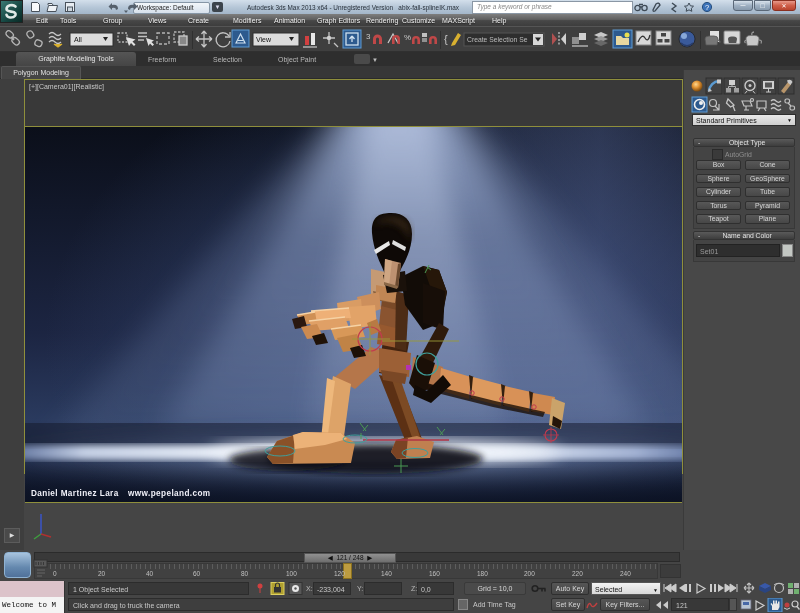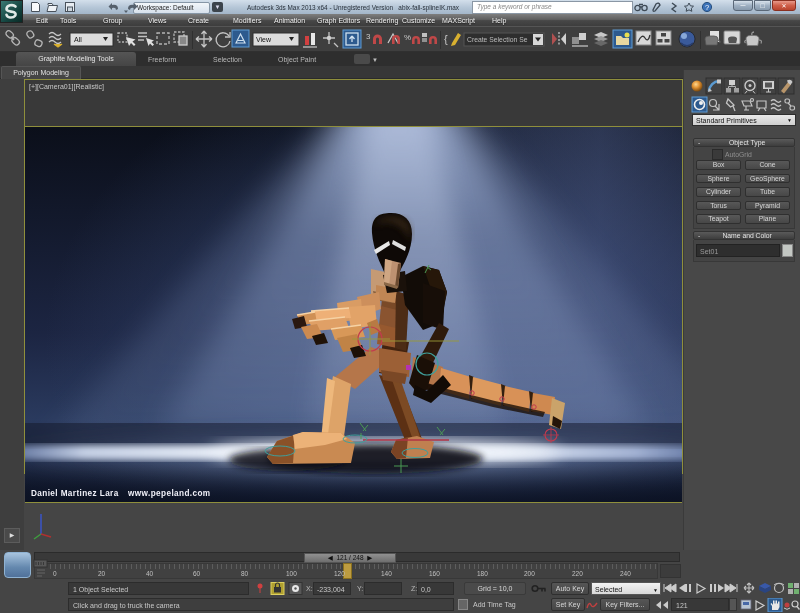--- a/index.html
+++ b/index.html
@@ -704,13 +704,17 @@
       <path d="M16 3 L24 7.5 16 12z" fill="none" stroke="#ccc" stroke-width="1.2"></path>
       <rect x="28" y="0" width="14" height="14" fill="#2d5a8e" stroke="#5f9bd4" stroke-width="1"></rect>
       <path d="M32 12 v-4 l-1.5 -2 1 -1 1.5 2 v-4.5 h1.5 v3 h1 v-3 h1.5 v3 h1 v-2 h1.5 v5.5 l-1.5 3z" fill="#e8e8e8"></path>
       <circle cx="47" cy="7" r="2.5" fill="#c04040"></circle>
           <path d="M44 10 a4.5 4.5 0 0 0 6 0" stroke="#ccc" fill="none"></path>
       <circle cx="55" cy="6" r="3" fill="none" stroke="#ccc" stroke-width="1.2"></circle>
           <path d="M57 8.5 l2.5 3" stroke="#ccc" stroke-width="1.4"></path>
     </g>
       </svg>
   </div>
+  <div id="listener" class="abs">
+    <div id="listpink" class="abs"></div>
+    <div id="listwhite" class="abs">Welcome to M</div>
+  </div>
 </div>
 
 </body></html>

